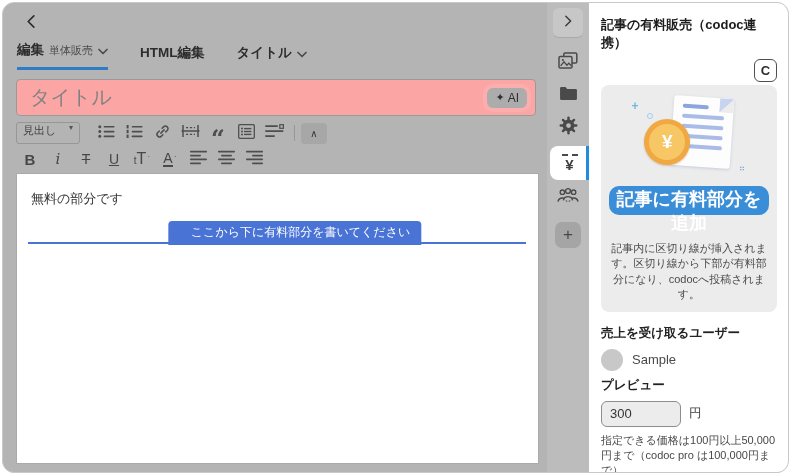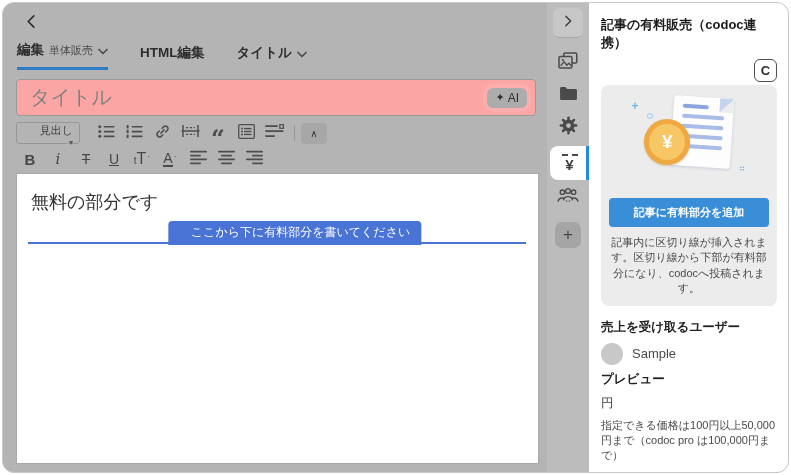--- a/index.html
+++ b/index.html
@@ -16,41 +16,41 @@
   .tab .sub{font-size:11px;font-weight:normal;color:#4c4c4c;}
   .title-field{position:absolute;left:13px;top:76px;width:520px;height:37px;background:#fca5a5;
     border:1px solid #9a9a9a;border-radius:4px;display:flex;align-items:center;padding:0 8px 0 11px;}
   .title-field input{flex:1;border:none;background:transparent;outline:none;font-size:20px;color:#333;
     font-family:"Liberation Sans","DejaVu Sans",sans-serif;}
   .title-field input::placeholder{color:#828282;opacity:1;}
   .ai-btn{display:flex;align-items:center;gap:3px;background:#acacac;border-radius:6px;padding:3px 8px;
     font-size:12px;color:#2f2f2f;cursor:pointer;box-shadow:0 0 0 4px rgba(255,255,255,0.10);}
   .ai-btn .spark{font-size:11px;}
   .toolbar1{position:absolute;left:13px;top:119px;display:flex;align-items:center;height:22px;}
-  .heading-select{width:64px;height:22px;border:1px solid #979797;border-radius:3px;display:flex;align-items:flex-end;
-    justify-content:space-between;padding:0 6px;font-size:11px;color:#3f3f3f;cursor:pointer;margin-right:12px;flex-direction:column;}
+  .heading-select{width:64px;height:22px;border:1px solid #979797;border-radius:3px;display:flex;align-items:flex-start;
+    justify-content:space-between;padding:0 6px;font-size:11px;color:#3f3f3f;cursor:pointer;margin-right:12px;}
   .heading-select .dcaret{font-size:8px;color:#555;}
   .tbtn{width:28px;height:22px;display:flex;align-items:center;justify-content:center;cursor:pointer;color:#4e4e4e;}
   .tsep{width:1px;height:16px;background:#979797;margin:0 6px;}
   .collapse-btn{width:26px;height:21px;background:#a7a7a7;border-radius:4px;display:flex;align-items:center;
     justify-content:center;font-size:10px;color:#333;cursor:pointer;}
   .quote-glyph{font-family:"DejaVu Serif","Liberation Serif",serif;font-size:24px;line-height:8px;font-weight:bold;position:relative;top:6px;}
   .toolbar2{position:absolute;left:13px;top:145px;display:flex;align-items:center;height:22px;}
   .fmt{font-size:14px;color:#474747;}
   .fmt-b{font-weight:bold;font-size:15px;}
   .fmt-i{font-family:"DejaVu Serif","Liberation Serif",serif;font-style:italic;font-size:15px;}
   .fmt-s{text-decoration:line-through;font-size:14px;}
   .fmt-u{text-decoration:underline;font-size:14px;}
   .fmt-size{display:inline-block;font-size:16px;}
   .fmt-size::first-letter{font-size:10px;}
   .fmt-a{display:inline-block;border-bottom:2.5px solid #4a4a4a;line-height:1.05;font-size:14px;}
   .caret-dot{font-size:9px;color:#5a5a5a;margin-left:1px;position:relative;top:-3px;}
   .editor-box{position:absolute;left:14px;top:171px;width:521px;height:289px;background:#ffffff;
     box-shadow:0 0 0 1px rgba(0,0,0,0.05);}
-  .free-text{padding:16px 14px 0 14px;font-size:18px;color:#333;}
+  .free-text{padding:16px 14px 0 14px;font-size:13px;color:#333;}
   .paid-line{position:absolute;left:11px;right:12px;top:68px;border-top:2px solid #4a73d6;}
   .paid-tab{position:absolute;top:47px;left:calc(50% + 17px);transform:translateX(-50%);
     background:#4a73d6;color:#fff;font-size:12px;padding:3px 11px 4px 23px;border-radius:4px 4px 0 0;white-space:nowrap;}
   
   .iconbar{width:42px;height:100%;background:#bcbcbc;display:flex;flex-direction:column;align-items:center;padding-top:5px;}
   .collapse-panel-btn{width:30px;height:30px;background:#c7c7c7;border-radius:6px;display:flex;align-items:center;
     justify-content:center;cursor:pointer;margin-bottom:10px;border-bottom:1px solid #a8a8a8;}
   .bar-icon{width:42px;height:30px;display:flex;align-items:center;justify-content:center;cursor:pointer;margin-bottom:2px;}
   .yen-tab{width:39px;height:34px;background:#ffffff;border-radius:8px 0 0 8px;align-self:flex-end;position:relative;
     display:flex;flex-direction:column;align-items:center;justify-content:center;cursor:pointer;margin:2px 0;}
@@ -75,22 +75,22 @@
     transform:rotate(90deg);}
   .doc .bar{height:4px;border-radius:2px;background:#a9bce8;margin:6px 9px 0 9px;}
   .doc .bar.short{width:26px;background:#8ba5de;margin-top:8px;}
   .coin{position:absolute;left:22%;top:26px;width:46px;height:46px;border-radius:50%;background:#f0a843;
     display:flex;align-items:center;justify-content:center;box-shadow:0 1px 2px rgba(150,100,20,.3);}
   .coin-inner{width:36px;height:36px;border-radius:50%;background:#f7c766;display:flex;align-items:center;
     justify-content:center;color:#fff;font-weight:bold;font-size:19px;}
   .deco-plus{position:absolute;left:14%;top:6px;color:#6cb9e4;font-size:12px;font-weight:bold;}
   .deco-dot{position:absolute;left:24%;top:20px;width:6px;height:6px;border:1.5px solid #9fd0ec;border-radius:50%;}
   .deco-dots{position:absolute;right:14%;bottom:8px;color:#7fa6dc;font-size:9px;letter-spacing:1px;}
-  .add-btn{width:100%;height:29px;background:#3a8ed8;border:none;border-radius:4px;color:#fff;font-weight:bold;
-    font-size:11px;cursor:pointer;font-family:"Liberation Sans","DejaVu Sans",sans-serif;margin-top:12px;}
+  .add-btn{width:100%;height:29px;background:#3a8ed8;border:none;border-radius:10px;color:#fff;font-weight:bold;
+    font-size:18px;cursor:pointer;font-family:"Liberation Sans","DejaVu Sans",sans-serif;}
   .card-note{font-size:11px;color:#4c4c4c;line-height:1.4;text-align:center;margin:8px 2px 0 2px;}
   .section-h{font-size:12.5px;font-weight:bold;color:#222;margin:0 0 7px 0;}
   .seller-row{display:flex;align-items:center;gap:9px;margin-bottom:6px;cursor:pointer;}
   .avatar{width:22px;height:22px;border-radius:50%;background:#c8c8c8;}
   .seller-name{font-size:13px;color:#4a4a4a;}
   .price-row{display:flex;align-items:center;gap:8px;margin-bottom:6px;}
   .price-input{width:80px;height:26px;background:#ececec;border:1px solid #8d8d8d;border-radius:6px;
     font-size:13px;color:#333;padding:0 8px;outline:none;font-family:"Liberation Sans","DejaVu Sans",sans-serif;}
   .price-unit{font-size:12.5px;color:#3e3e3e;}
   .price-note{font-size:11px;color:#484848;line-height:1.4;margin:0 0 11px 0;}
@@ -388,18 +388,19 @@
     </div>
 
     <h2 class="section-h">売上を受け取るユーザー</h2>
     <div class="seller-row">
       <div class="avatar"></div>
       <span class="seller-name">Sample</span>
     </div>
 
     <h2 class="section-h">プレビュー</h2>
     <div class="price-row">
+      <input class="price-input" type="text" value="300" style="">
       <span class="price-unit">円</span>
     </div>
     <p class="price-note">指定できる価格は100円以上50,000円まで（codoc pro は100,000円まで）</p>
 
   </div>
 </div>
 
 </body></html>

